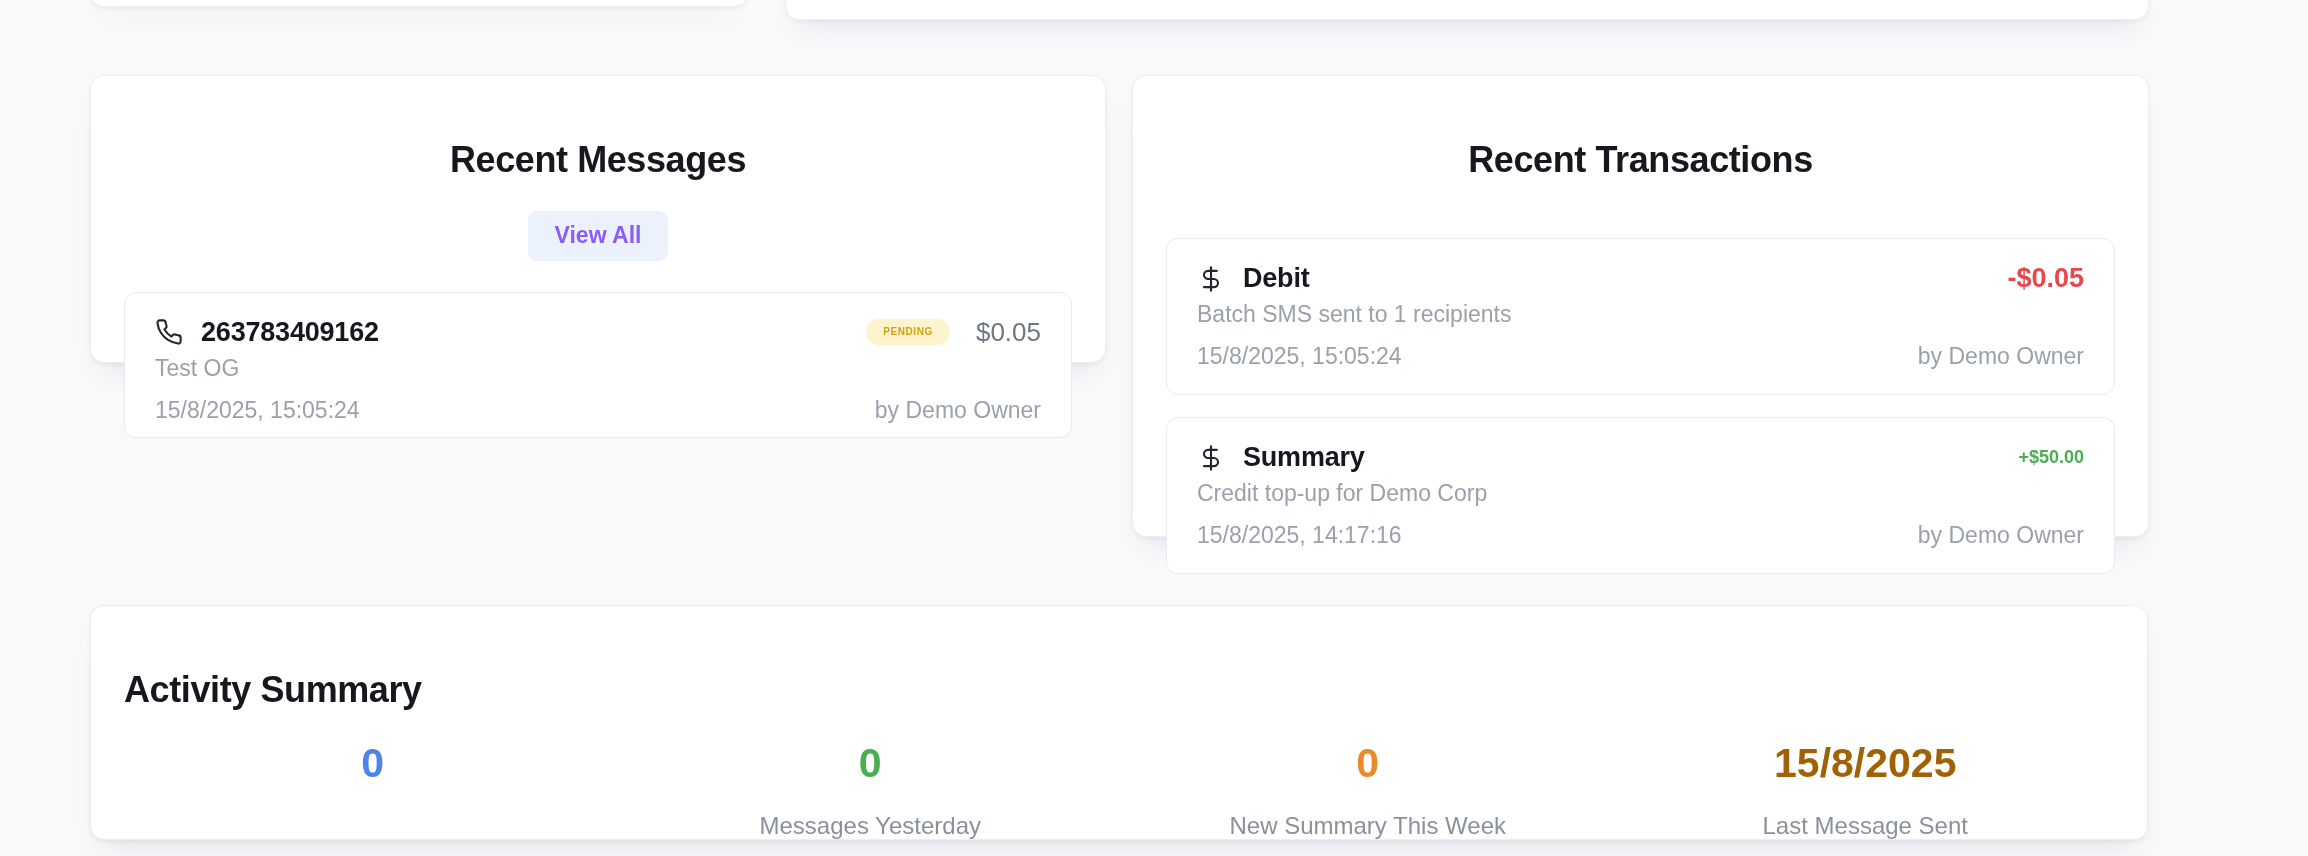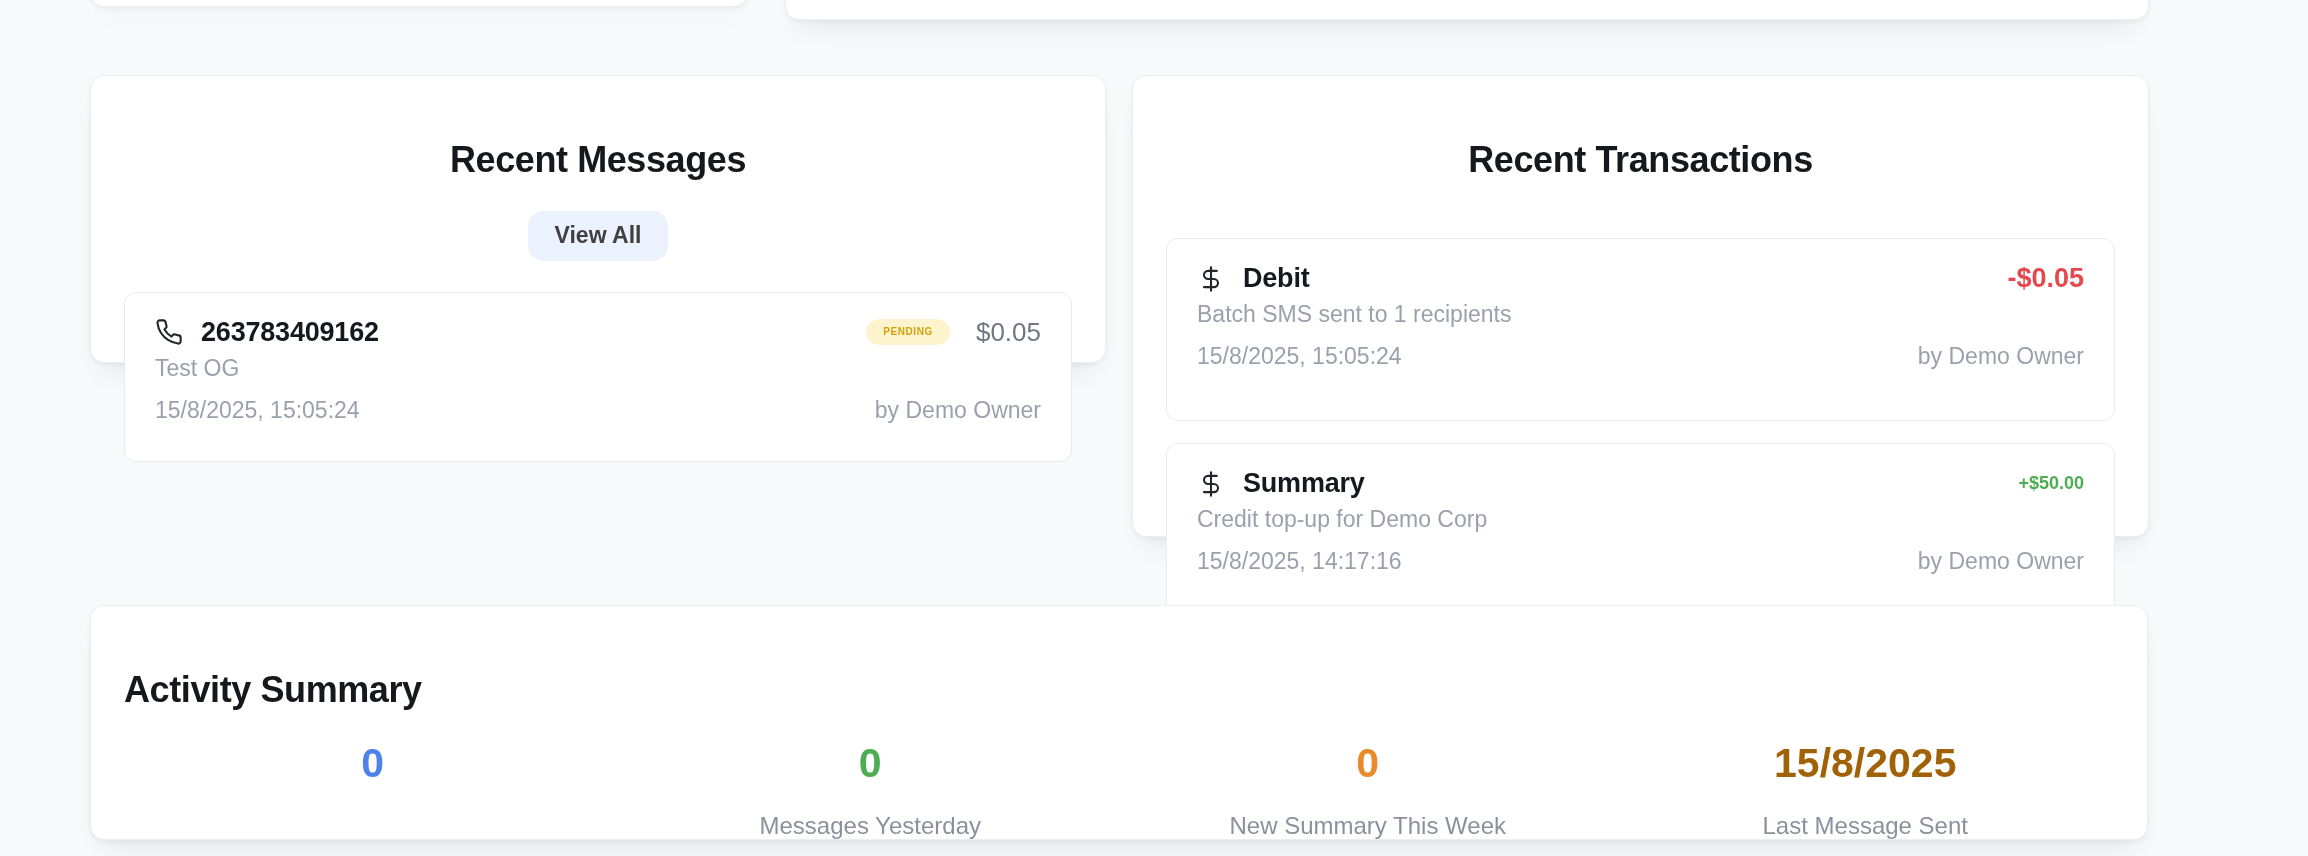--- a/index.html
+++ b/index.html
@@ -18,33 +18,33 @@
 
   .messages-card{left:90px;top:75px;width:1016px;height:288px;padding:33px;}
   .transactions-card{left:1132px;top:75px;width:1017px;height:462px;padding:33px;}
   .activity-card{left:90px;top:605px;width:2058px;height:235px;padding:33px;}
 
   .card-header{display:flex;align-items:center;justify-content:space-between;flex-direction:column;}
   .card-title{
     font-size:36px;font-weight:700;color:#16181d;letter-spacing:-.4px;line-height:1.18;
   }
   .view-all-btn{
-    background:#ecf2fd;color:#404040;border:none;border-radius:15px;
+    background:#ecf2fd;color:#8b5cf6;border:none;border-radius:9px;
     font-family:inherit;font-size:23px;font-weight:700;
     padding:12px 27px;cursor:pointer;line-height:1.1;text-align:right;
   }
 
   .item{
     border:1px solid #e8eaee;border-radius:12px;
     padding:24px 30px;box-sizing:border-box;
     margin-top:28px;
     background:#ffffff;
   }
-  .messages-card .item{margin-top:31px;height:170px;}
-  .transactions-card .item{height:183px;}
+  .messages-card .item{margin-top:31px;height:146px;}
+  .transactions-card .item{height:157px;}
   .transactions-card .item.first{margin-top:27px;}
   .transactions-card .item + .item{margin-top:22px;}
 
   .item-row1{display:flex;align-items:center;justify-content:space-between;}
   .item-left{display:flex;align-items:center;gap:18px;}
   .item-icon{width:28px;height:28px;color:#23262c;flex:0 0 auto;display:inline-flex;}
   .item-icon svg{width:28px;height:28px;}
   .item-name{font-size:27px;font-weight:700;color:#15181e;letter-spacing:-.2px;}
   .item-right{display:flex;align-items:center;gap:26px;}
   .status-badge{

